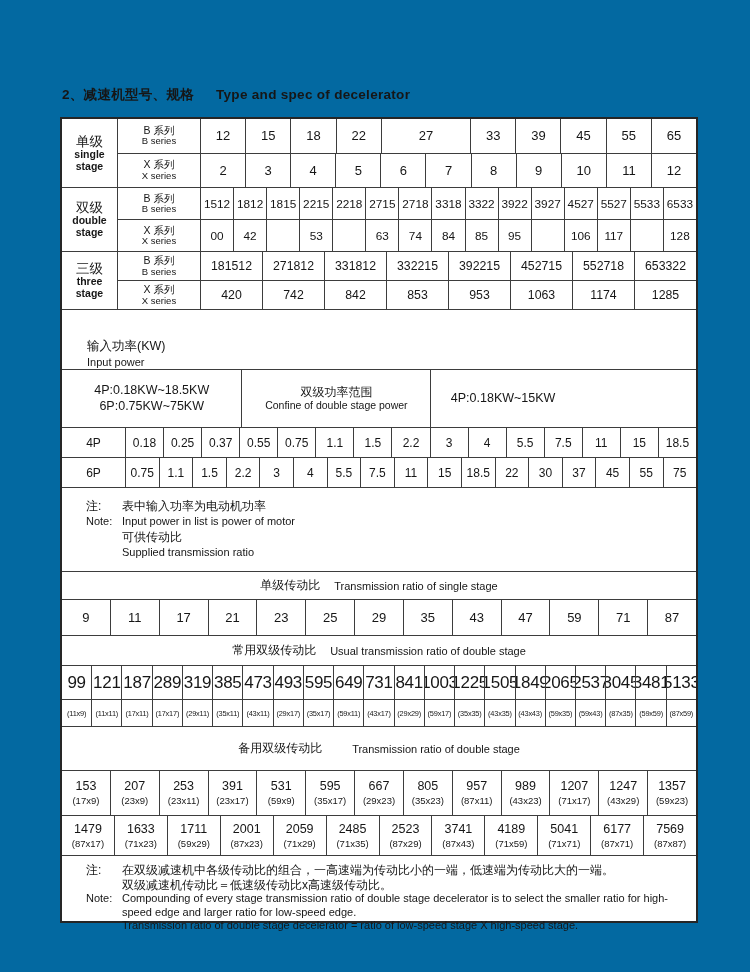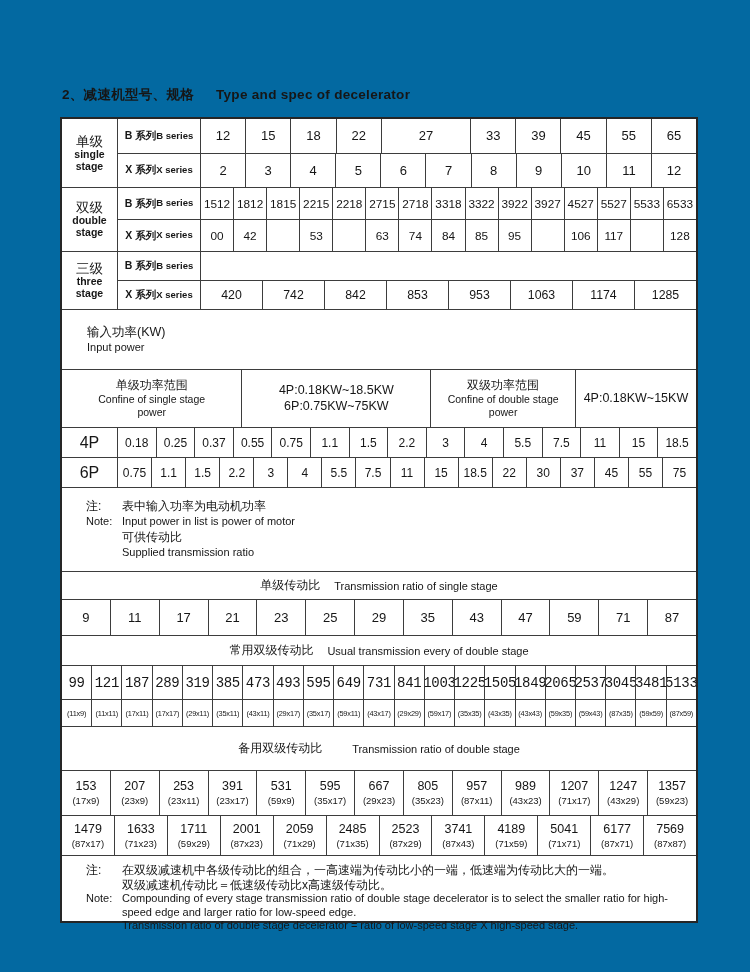--- a/index.html
+++ b/index.html
@@ -25,72 +25,72 @@
 
   
   .stage-group{display:flex;align-items:stretch;}
   .stage-label{width:56px;border-right:1px solid var(--bc);display:flex;flex-direction:column;
                align-items:center;justify-content:center;text-align:center;line-height:1.12;}
   .stage-label .zh{font-size:13.5px;}
   .stage-label .en{font-size:10.5px;width:44px;font-weight:bold;}
   .stage-rows{flex:1;display:flex;flex-direction:column;min-width:0;}
   .stage-rows .trow{flex:1;}
   .stage-rows .trow + .trow{border-top:1px solid var(--bc);}
-  .series-label{width:83px;border-right:1px solid var(--bc);display:flex;
-                align-items:center;justify-content:center;text-align:left;line-height:1.1;font-weight:bold;}
+  .series-label{width:83px;border-right:1px solid var(--bc);display:flex;flex-direction:column;
+                align-items:center;justify-content:center;text-align:left;line-height:1.1;}
   .series-label .zh{font-size:10.5px;}
   .series-label .en{font-size:9.5px;}
   .g1{height:68px}.g1 .cell{font-size:13px;}
   .g2{height:64px}.g2 .cell{font-size:11.8px;}
   .g3{height:58px}.g3 .cell{font-size:12.3px;}
 
   
-  .ip-box{height:60px;display:flex;flex-direction:column;justify-content:center;padding-left:25px;line-height:1.3;}
+  .ip-box{height:60px;display:flex;flex-direction:column;justify-content:flex-end;padding-left:25px;line-height:1.3;}
   .ip-box .zh{font-size:12.5px;}
   .ip-box .en{font-size:11px;}
 
   
   .pr-row{height:58px;display:flex;align-items:stretch;}
   .pr-cell{display:flex;flex-direction:column;align-items:center;justify-content:center;text-align:center;line-height:1.22;}
   .pr-cell + .pr-cell{border-left:1px solid var(--bc);}
   .pr-cell:nth-child(1){width:28.3%;}
   .pr-cell:nth-child(2){width:29.8%;}
   .pr-cell:nth-child(3){width:22.8%;}
   .pr-cell:nth-child(4){width:19.1%;}
   .pr-cell .zh{font-size:12px;}
   .pr-cell .en{font-size:10.5px;}
   .pr-cell .big{font-size:12.5px;}
   .pr-cell:nth-child(1) .en{max-width:128px;}
   .pr-cell:nth-child(3) .en{max-width:122px;}
 
   
   .p-row{height:30px;}
   .p-row .cell{font-size:12px;}
-  .plabel{width:56px;border-right:1px solid var(--bc);display:flex;align-items:center;justify-content:center;font-size:16px;}
+  .plabel{width:64px;border-right:1px solid var(--bc);display:flex;align-items:center;justify-content:center;font-size:12px;}
 
   
   .note-box{padding:10px 10px 8px 24px;}
   .note1{height:84px;}
   .note2{height:66px;padding-top:7px;border-bottom:0;}
   .nline{display:flex;line-height:1.35;}
   .nlabel{width:36px;flex-shrink:0;}
   .ntext{flex:1;}
   .nline.zh{font-size:12px;}
   .nline.en{font-size:11px;}
   .note2 .nline{line-height:1.22;}
 
   
   .sec-header{display:flex;align-items:center;justify-content:center;text-align:center;}
   .sec-header .zh{font-size:12px;}
   .sec-header .en{font-size:11px;margin-left:14px;}
   .h-sr{height:28px;} .h-ud{height:30px;} .h-sd{height:44px;gap:16px;}
 
   
   .sr-values{height:36px;} .sr-values .cell{font-size:13px;}
-  .ud-values{height:34px;} .ud-values .cell{font-size:14px;letter-spacing:-.3px;font-family:Liberation Mono, monospace;}
+  .ud-values{height:34px;} .ud-values .cell{font-size:17px;letter-spacing:-.3px;}
   .ud-factors{height:27px;} .ud-factors .cell{font-size:7.4px;letter-spacing:-.2px;}
   .sd-row1{height:45px;} .sd-row2{height:40px;}
   .sd-row1 .cv,.sd-row2 .cv{font-size:12.5px;line-height:1.25;}
   .sd-row1 .cs,.sd-row2 .cs{font-size:9.5px;line-height:1.2;}
 </style>
 </head>
 <body>
 
 <div class="page">
   <div class="content">
@@ -206,20 +206,30 @@
         <div class="stage-label">
           <div class="zh">三级</div>
           <div class="en">three stage</div>
         </div>
         <div class="stage-rows">
           <div class="trow">
             <div class="series-label">
               <div class="zh">B 系列</div>
               <div class="en">B series</div>
             </div>
+            <div class="cells">
+                <div class="cell">181512</div>
+                <div class="cell">271812</div>
+                <div class="cell">331812</div>
+                <div class="cell">332215</div>
+                <div class="cell">392215</div>
+                <div class="cell">452715</div>
+                <div class="cell">552718</div>
+                <div class="cell">653322</div>
+              </div>
           </div>
           <div class="trow">
             <div class="series-label">
               <div class="zh">X 系列</div>
               <div class="en">X series</div>
             </div>
             <div class="cells">
                 <div class="cell">420</div>
                 <div class="cell">742</div>
                 <div class="cell">842</div>
@@ -232,24 +242,20 @@
           </div>
         </div>
       </div>
 
       <div class="ip-box">
         <div class="zh">输入功率(KW)</div>
         <div class="en">Input power</div>
       </div>
 
       <div class="pr-row">
-        <div class="pr-cell">
-          <div class="zh">单级功率范围</div>
-          <div class="en">Confine of single stage power</div>
-        </div>
         <div class="pr-cell">
           <div class="big">4P:0.18KW~18.5KW</div>
           <div class="big">6P:0.75KW~75KW</div>
         </div>
         <div class="pr-cell">
           <div class="zh">双级功率范围</div>
           <div class="en">Confine of double stage power</div>
         </div>
         <div class="pr-cell">
           <div class="big">4P:0.18KW~15KW</div>
@@ -334,21 +340,21 @@
           <div class="cell">35</div>
           <div class="cell">43</div>
           <div class="cell">47</div>
           <div class="cell">59</div>
           <div class="cell">71</div>
           <div class="cell">87</div>
         </div>
 
       <div class="sec-header h-ud">
         <span class="zh">常用双级传动比</span>
-        <span class="en">Usual transmission every of double stage</span>
+        <span class="en">Usual transmission ratio of double stage</span>
       </div>
       <div class="cells ud-values">
           <div class="cell">99</div>
           <div class="cell">121</div>
           <div class="cell">187</div>
           <div class="cell">289</div>
           <div class="cell">319</div>
           <div class="cell">385</div>
           <div class="cell">473</div>
           <div class="cell">493</div>

